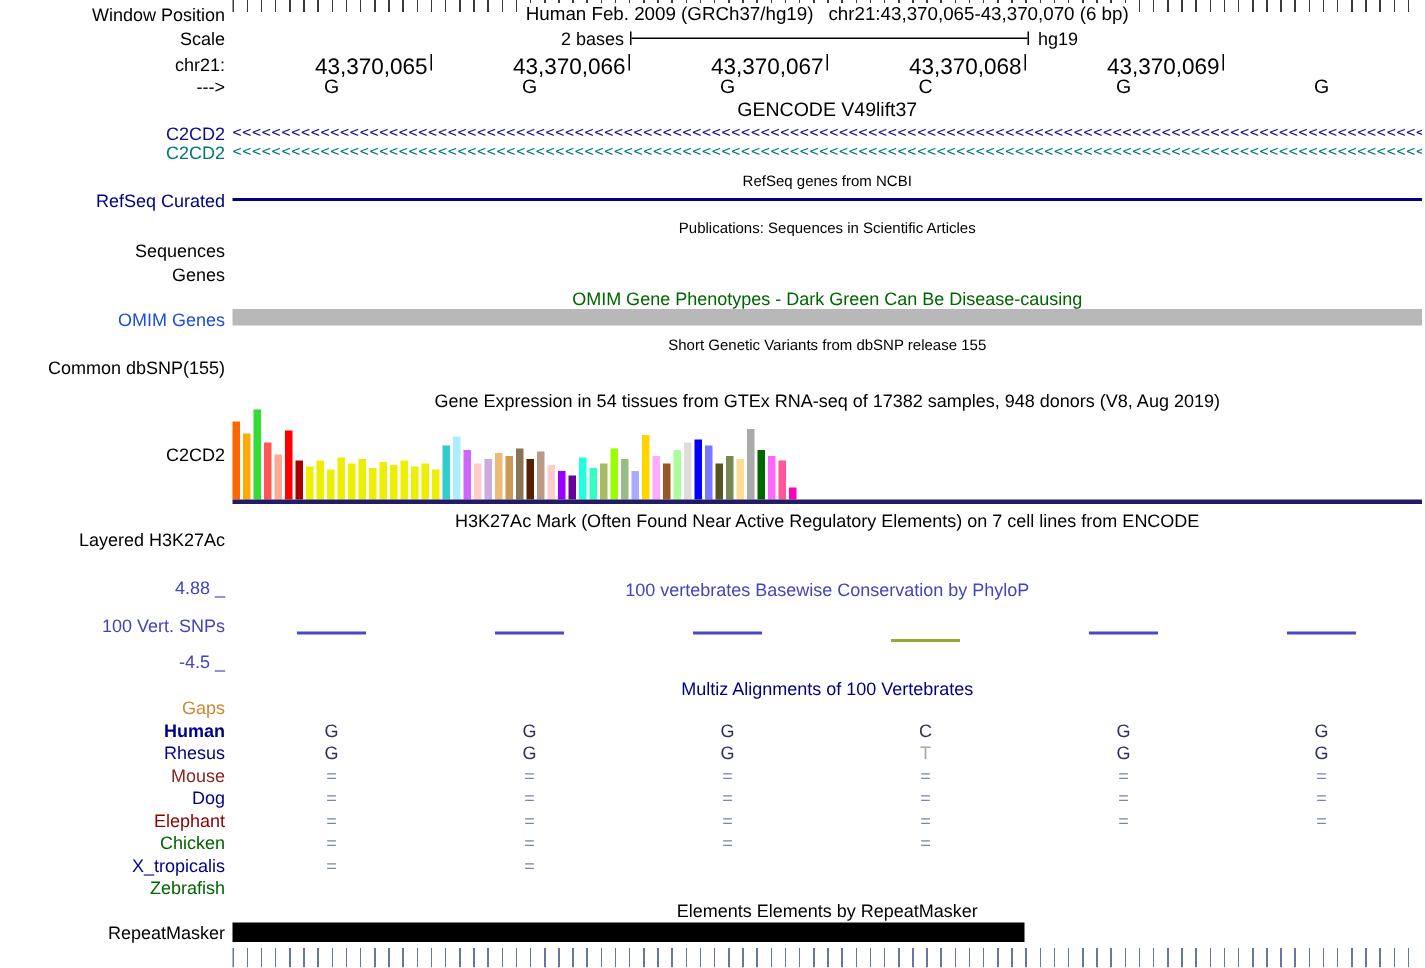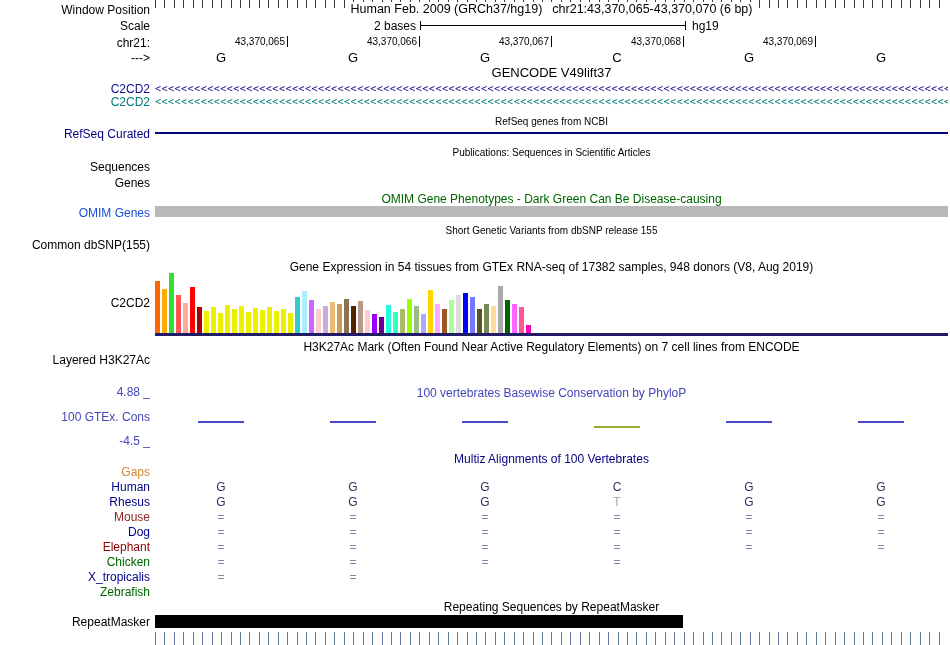--- a/index.html
+++ b/index.html
@@ -11,21 +11,21 @@
   .center{position:absolute;left:155px;width:793px;text-align:center;white-space:nowrap;line-height:14px}
   .title-row{display:flex;justify-content:center;gap:4px;font-size:12.5px}
   .title-row span{background:#fff;padding:0 3px}
   .t13{font-size:13px}
   .t12{font-size:12px}
   .t10{font-size:10px}
   .scale-value{top:19px;left:330px;width:86px;text-align:right;font-size:12px}
   .scale-bracket{top:21px;left:420px;width:264px;height:9px;border-left:1px solid #000;border-right:1px solid #000;
     background:linear-gradient(#000,#000) center/100% 1px no-repeat}
   .genome-label{top:19px;left:692px;font-size:12px}
-  .coord-label{position:absolute;top:36px;transform:translateX(-100%);font-size:10px;white-space:nowrap}
+  .coord-label{position:absolute;top:36px;transform:translateX(-100%);font-size:15px;white-space:nowrap}
   .coord-tick{position:absolute;top:36px;width:1px;height:11px;background:#000}
   .base{position:absolute;top:50px;transform:translateX(-50%);font-size:13px}
   .gene-arrows{position:absolute;left:155px;width:793px;height:12px;overflow:hidden;font-size:10px;line-height:11px;
     letter-spacing:.5px;white-space:nowrap;font-family:"DejaVu Sans Mono",monospace}
   .refseq-line{top:132px;left:155px;width:793px;height:2px;background:#000080}
   .omim-bar{top:206px;left:155px;width:793px;height:11px;background:#b8b8b8}
   .gtex-chart{top:271px;left:155px;width:793px;height:62px}
   .gtex-bar{position:absolute;bottom:0;width:5px}
   .gtex-baseline{top:333px;left:155px;width:793px;height:3px;background:#221b66}
   .phylop-text{color:#4444bb}
@@ -159,35 +159,35 @@
       <div class="gtex-bar" style="left: 371px; height: 8px; background: rgb(255, 0, 187);"></div>
     </div>
   <div class="abs gtex-baseline"></div>
   <span class="side-label" style="top:296px">C2CD2</span>
 
   <div class="center t12" style="top:340px">H3K27Ac Mark (Often Found Near Active Regulatory Elements) on 7 cell lines from ENCODE</div>
   <span class="side-label" style="top:353px">Layered H3K27Ac</span>
 
   <span class="side-label phylop-text" style="top:385px">4.88 _</span>
   <div class="center t12 phylop-text" style="top:386px">100 vertebrates Basewise Conservation by PhyloP</div>
-  <span class="side-label phylop-text" style="top:410px">100 GTEx. Cons</span>
+  <span class="side-label phylop-text" style="top:410px">100 Vert. SNPs</span>
   <span class="side-label phylop-text" style="top:434px">-4.5 _</span>
   <div class="overlay">
       <div class="phylop-mark" style="left: 198px; top: 421px; background: rgb(72, 72, 200);"></div>
       <div class="phylop-mark" style="left: 330px; top: 421px; background: rgb(72, 72, 200);"></div>
       <div class="phylop-mark" style="left: 462px; top: 421px; background: rgb(72, 72, 200);"></div>
       <div class="phylop-mark" style="left: 594px; top: 426px; background: rgb(154, 168, 50);"></div>
       <div class="phylop-mark" style="left: 726px; top: 421px; background: rgb(72, 72, 200);"></div>
       <div class="phylop-mark" style="left: 858px; top: 421px; background: rgb(72, 72, 200);"></div>
     </div>
 
   <div class="center t12" style="top:452px;color:#000080">Multiz Alignments of 100 Vertebrates</div>
   <div class="overlay">
       <div class="side-label" style="top: 465px; color: rgb(204, 136, 51);">Gaps</div>
-      <div class="side-label" style="top: 480px; color: rgb(0, 0, 139);">Human</div>
+      <div class="side-label" style="top: 480px; color: rgb(0, 0, 139); font-weight: bold;">Human</div>
       <div class="mz-cell" style="left: 221px; top: 480px; color: rgb(47, 47, 95);">G</div>
       <div class="mz-cell" style="left: 353px; top: 480px; color: rgb(47, 47, 95);">G</div>
       <div class="mz-cell" style="left: 485px; top: 480px; color: rgb(47, 47, 95);">G</div>
       <div class="mz-cell" style="left: 617px; top: 480px; color: rgb(47, 47, 95);">C</div>
       <div class="mz-cell" style="left: 749px; top: 480px; color: rgb(47, 47, 95);">G</div>
       <div class="mz-cell" style="left: 881px; top: 480px; color: rgb(47, 47, 95);">G</div>
       <div class="side-label" style="top: 495px; color: rgb(0, 0, 139);">Rhesus</div>
       <div class="mz-cell" style="left: 221px; top: 495px; color: rgb(47, 47, 95);">G</div>
       <div class="mz-cell" style="left: 353px; top: 495px; color: rgb(47, 47, 95);">G</div>
       <div class="mz-cell" style="left: 485px; top: 495px; color: rgb(47, 47, 95);">G</div>
@@ -219,18 +219,18 @@
       <div class="mz-cell" style="left: 221px; top: 555px; color: rgb(122, 136, 168);">=</div>
       <div class="mz-cell" style="left: 353px; top: 555px; color: rgb(122, 136, 168);">=</div>
       <div class="mz-cell" style="left: 485px; top: 555px; color: rgb(122, 136, 168);">=</div>
       <div class="mz-cell" style="left: 617px; top: 555px; color: rgb(122, 136, 168);">=</div>
       <div class="side-label" style="top: 570px; color: rgb(0, 0, 139);">X_tropicalis</div>
       <div class="mz-cell" style="left: 221px; top: 570px; color: rgb(122, 136, 168);">=</div>
       <div class="mz-cell" style="left: 353px; top: 570px; color: rgb(122, 136, 168);">=</div>
       <div class="side-label" style="top: 585px; color: rgb(0, 100, 0);">Zebrafish</div>
     </div>
 
-  <div class="center t12" style="top:600px">Repeating Sequences by RepeatMasker</div>
+  <div class="center t12" style="top:600px">Elements Elements by RepeatMasker</div>
   <span class="side-label" style="top:615px">RepeatMasker</span>
   <div class="abs repeat-bar"></div>
 
   <div class="ruler bottom"></div>
 </div>
 
 </body></html>

